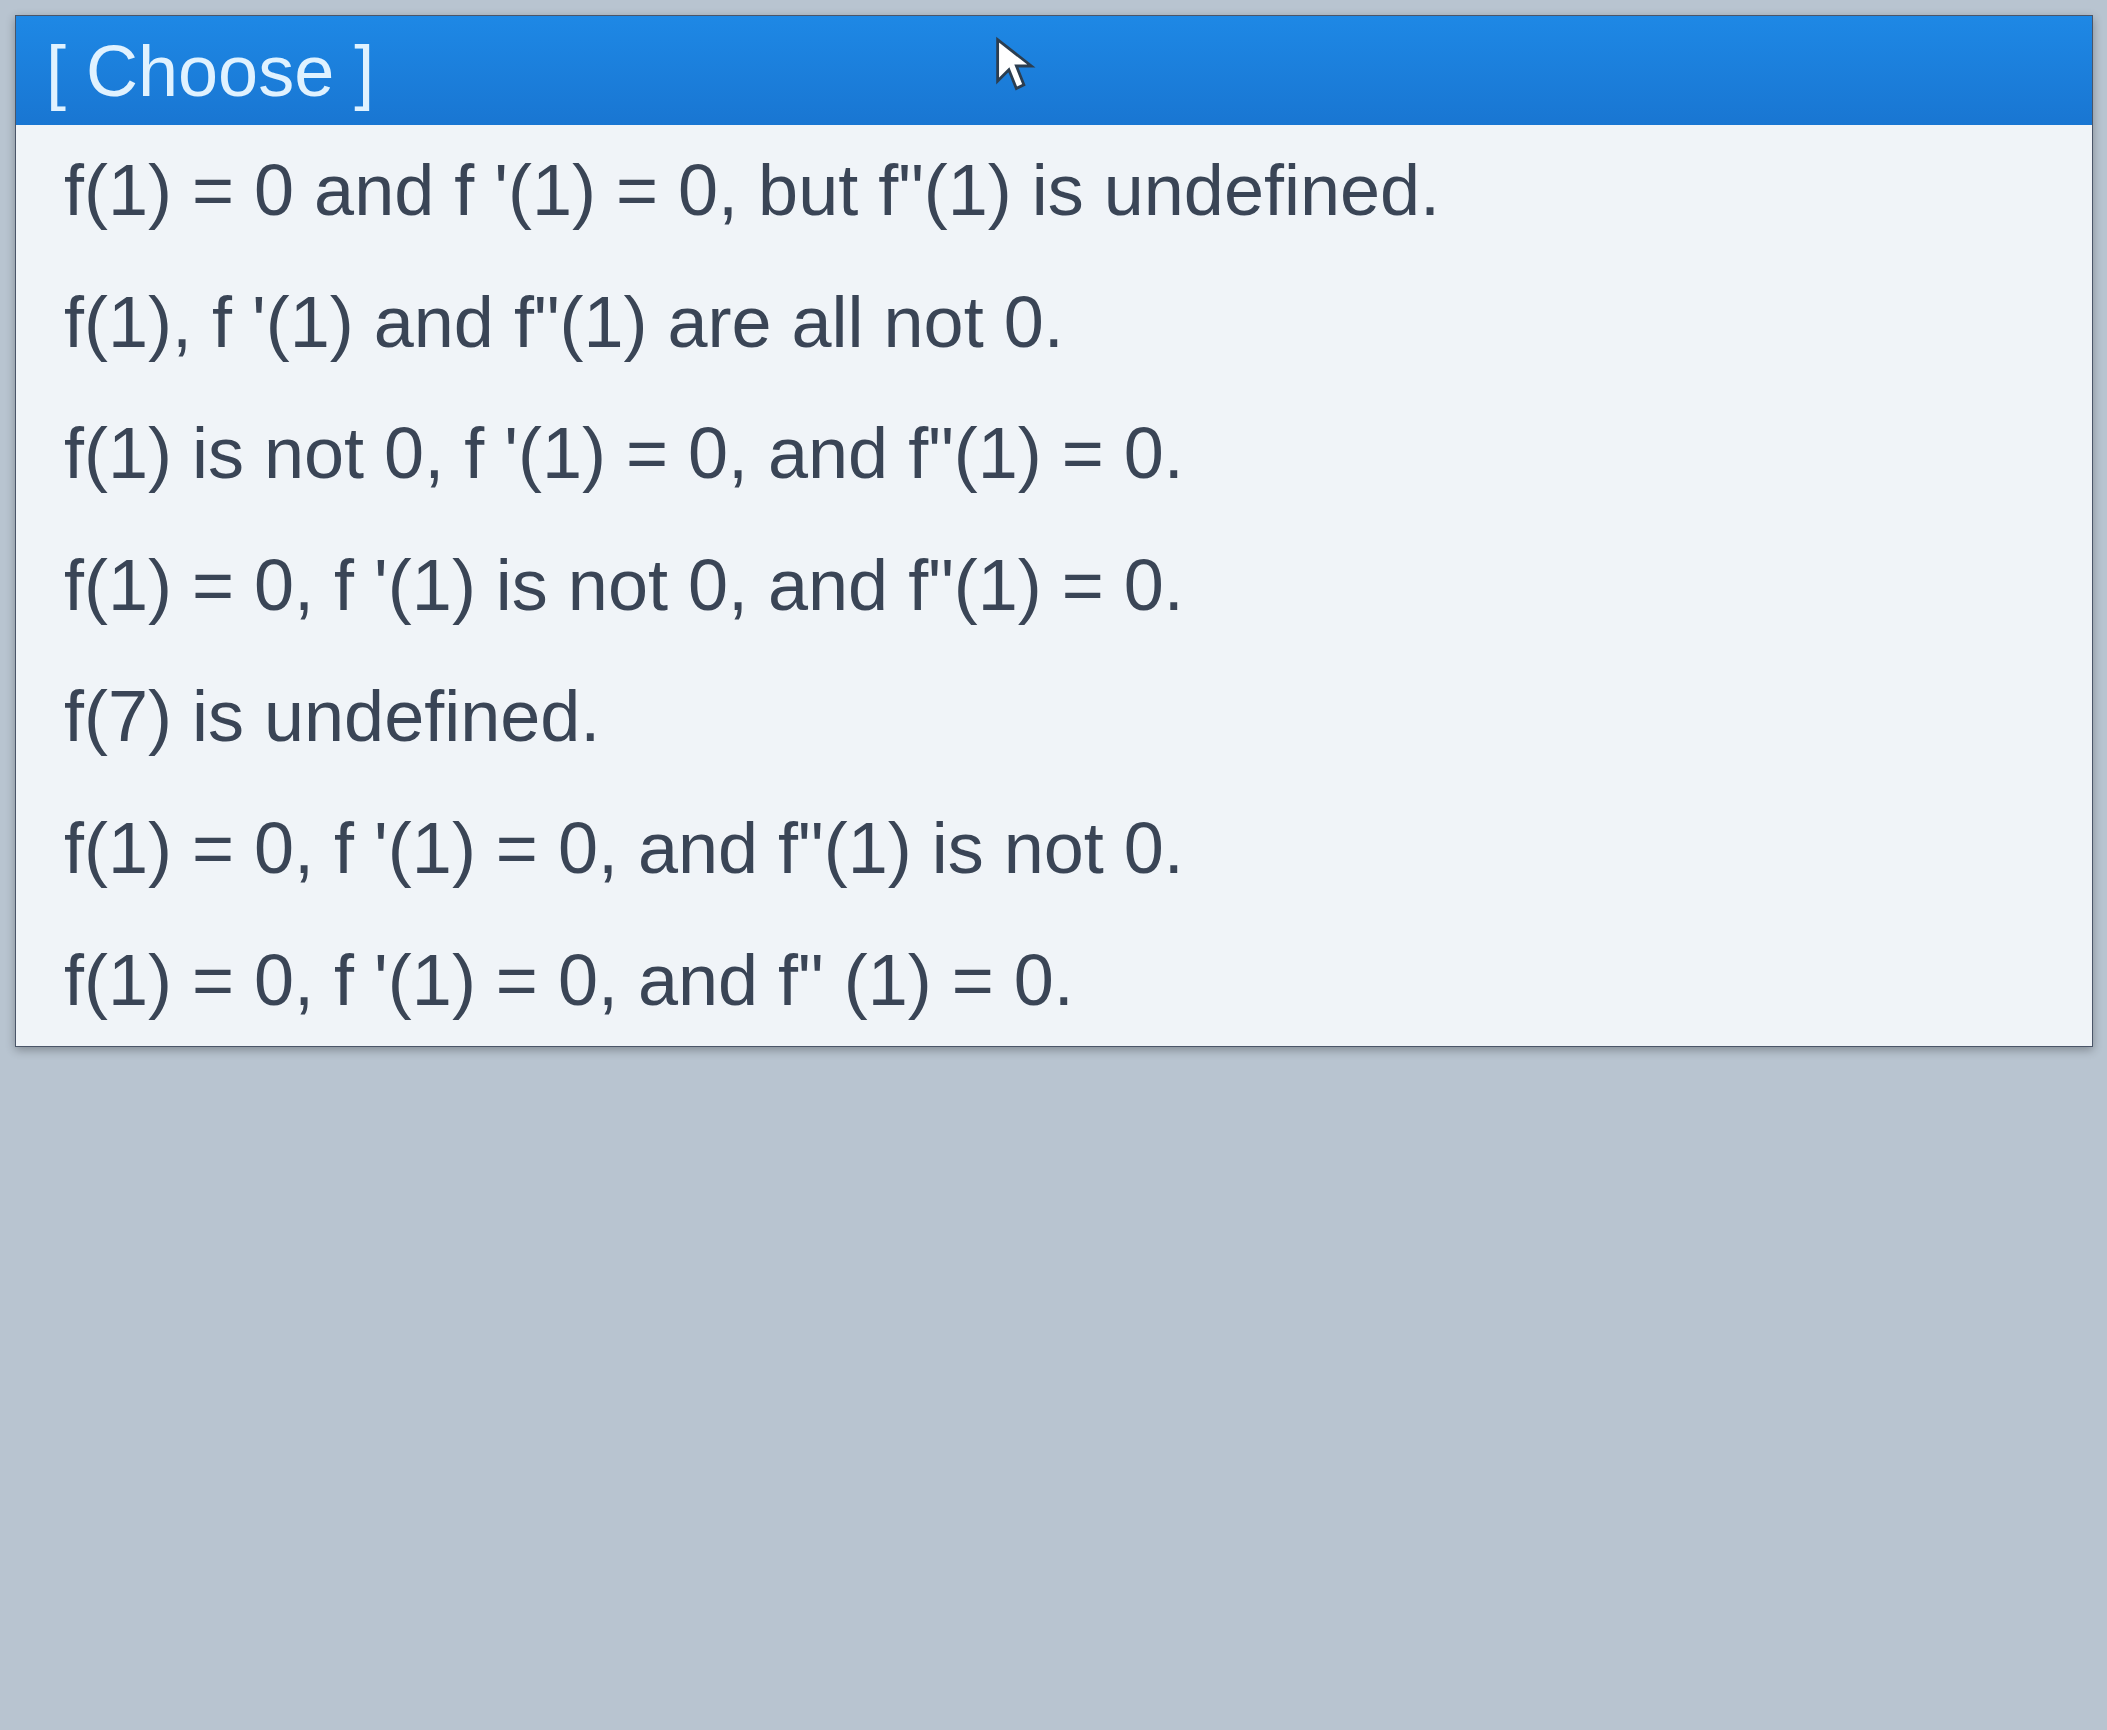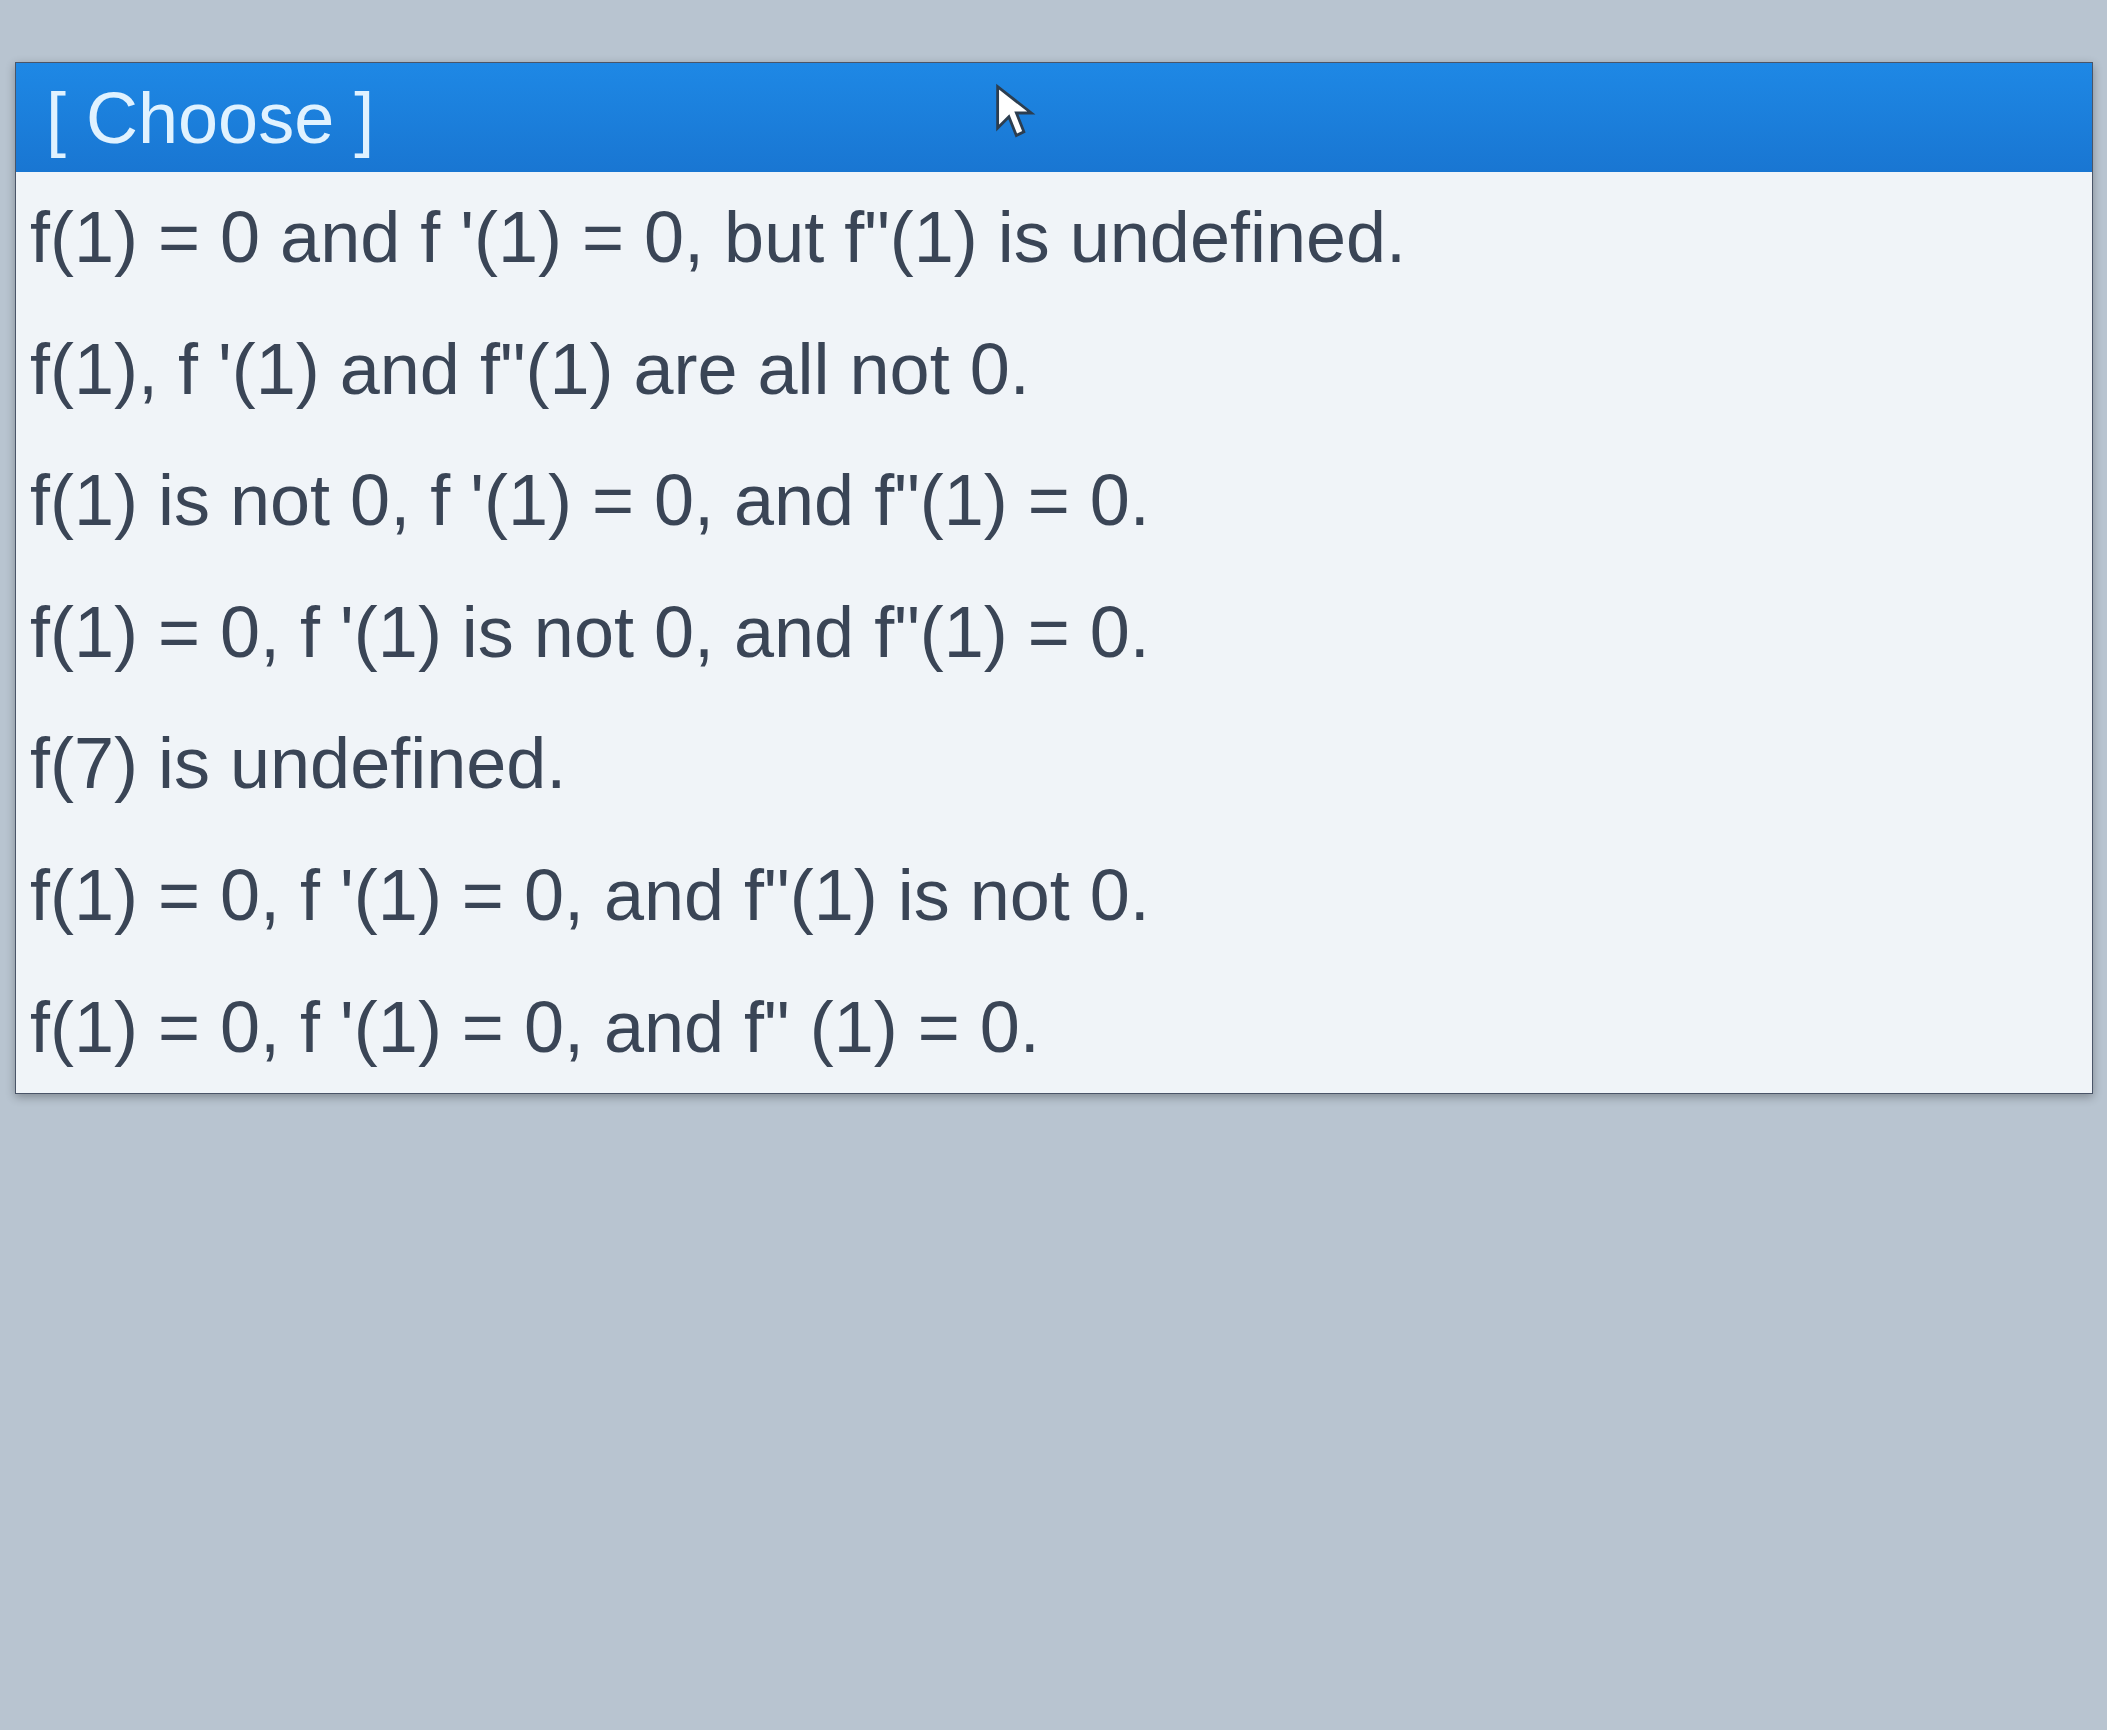--- a/index.html
+++ b/index.html
@@ -12,21 +12,20 @@
       background: #b8c4d0;
       padding: 15px;
       width: 2108px;
       height: 1730px;
     }
     .dropdown-container {
       background: #1d4ed8;
       border: 1.5px solid #4a5568;
       width: 100%;
       box-shadow: 0 3px 9px rgba(0,0,0,0.3);
-      margin-top: 47px;
     }
     .dropdown-header {
       background: linear-gradient(to bottom, #1e88e5, #1976d2);
       color: #e0f2ff;
       font-size: 72px;
       padding: 13.5px 30px;
       font-weight: 400;
       position: relative;
       display: flex;
       align-items: center;
@@ -40,21 +39,21 @@
     .cursor-icon svg {
       width: 45px;
       height: 60px;
     }
     .dropdown-options {
       background: #f0f4f8;
     }
     .dropdown-option {
       color: #3a4556;
       font-size: 72px;
-      padding: 19px 14px;
+      padding: 19px 48px;
       font-weight: 400;
       line-height: 1.3;
       cursor: pointer;
       white-space: nowrap;
       overflow: hidden;
     }
   </style>
 </head>
 <body>
 

